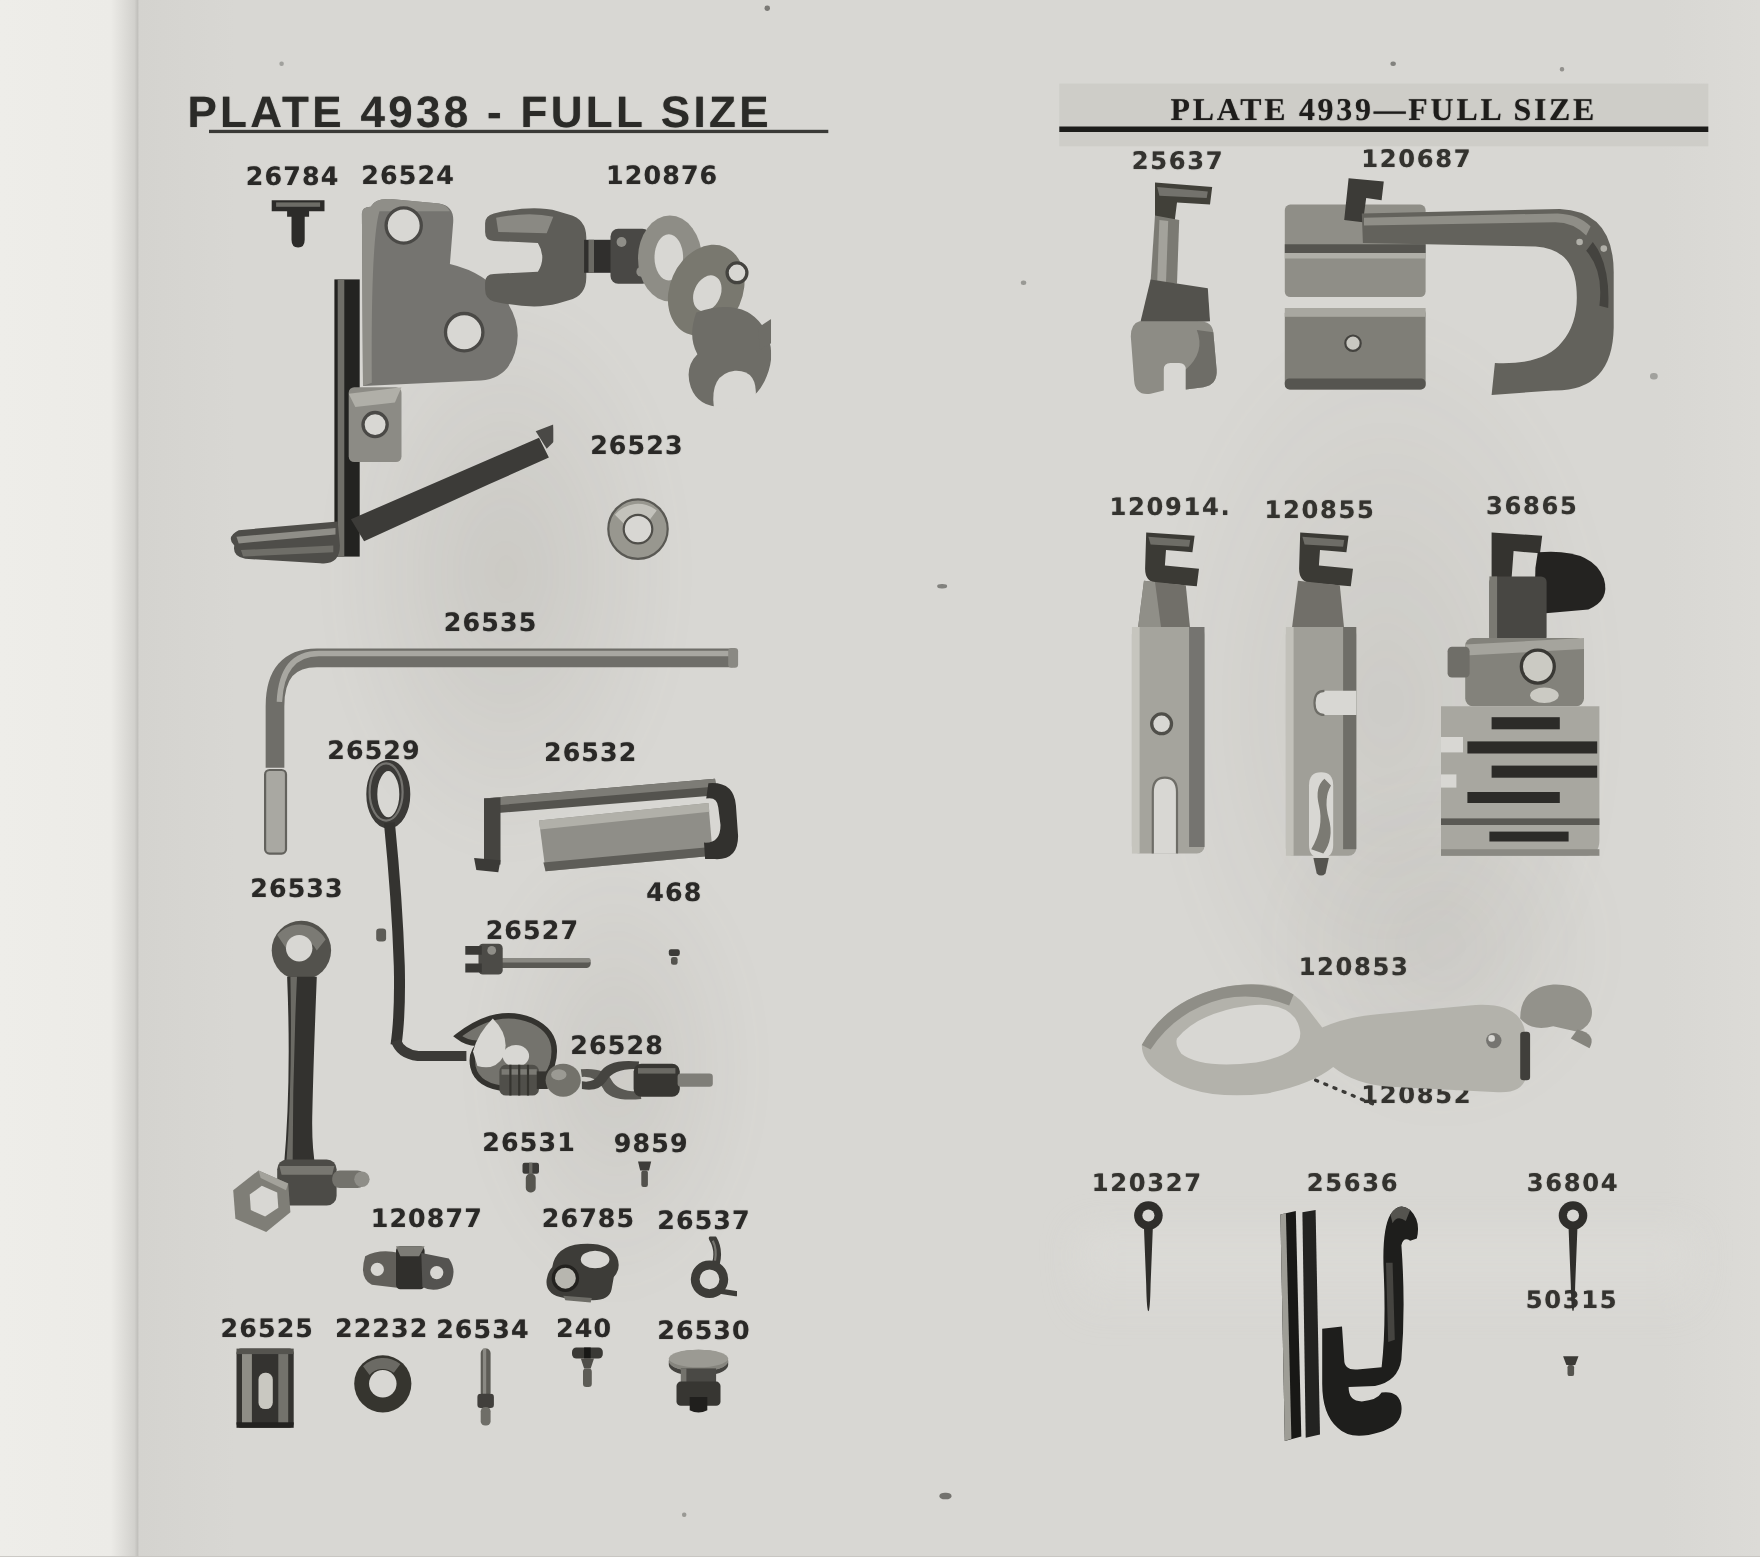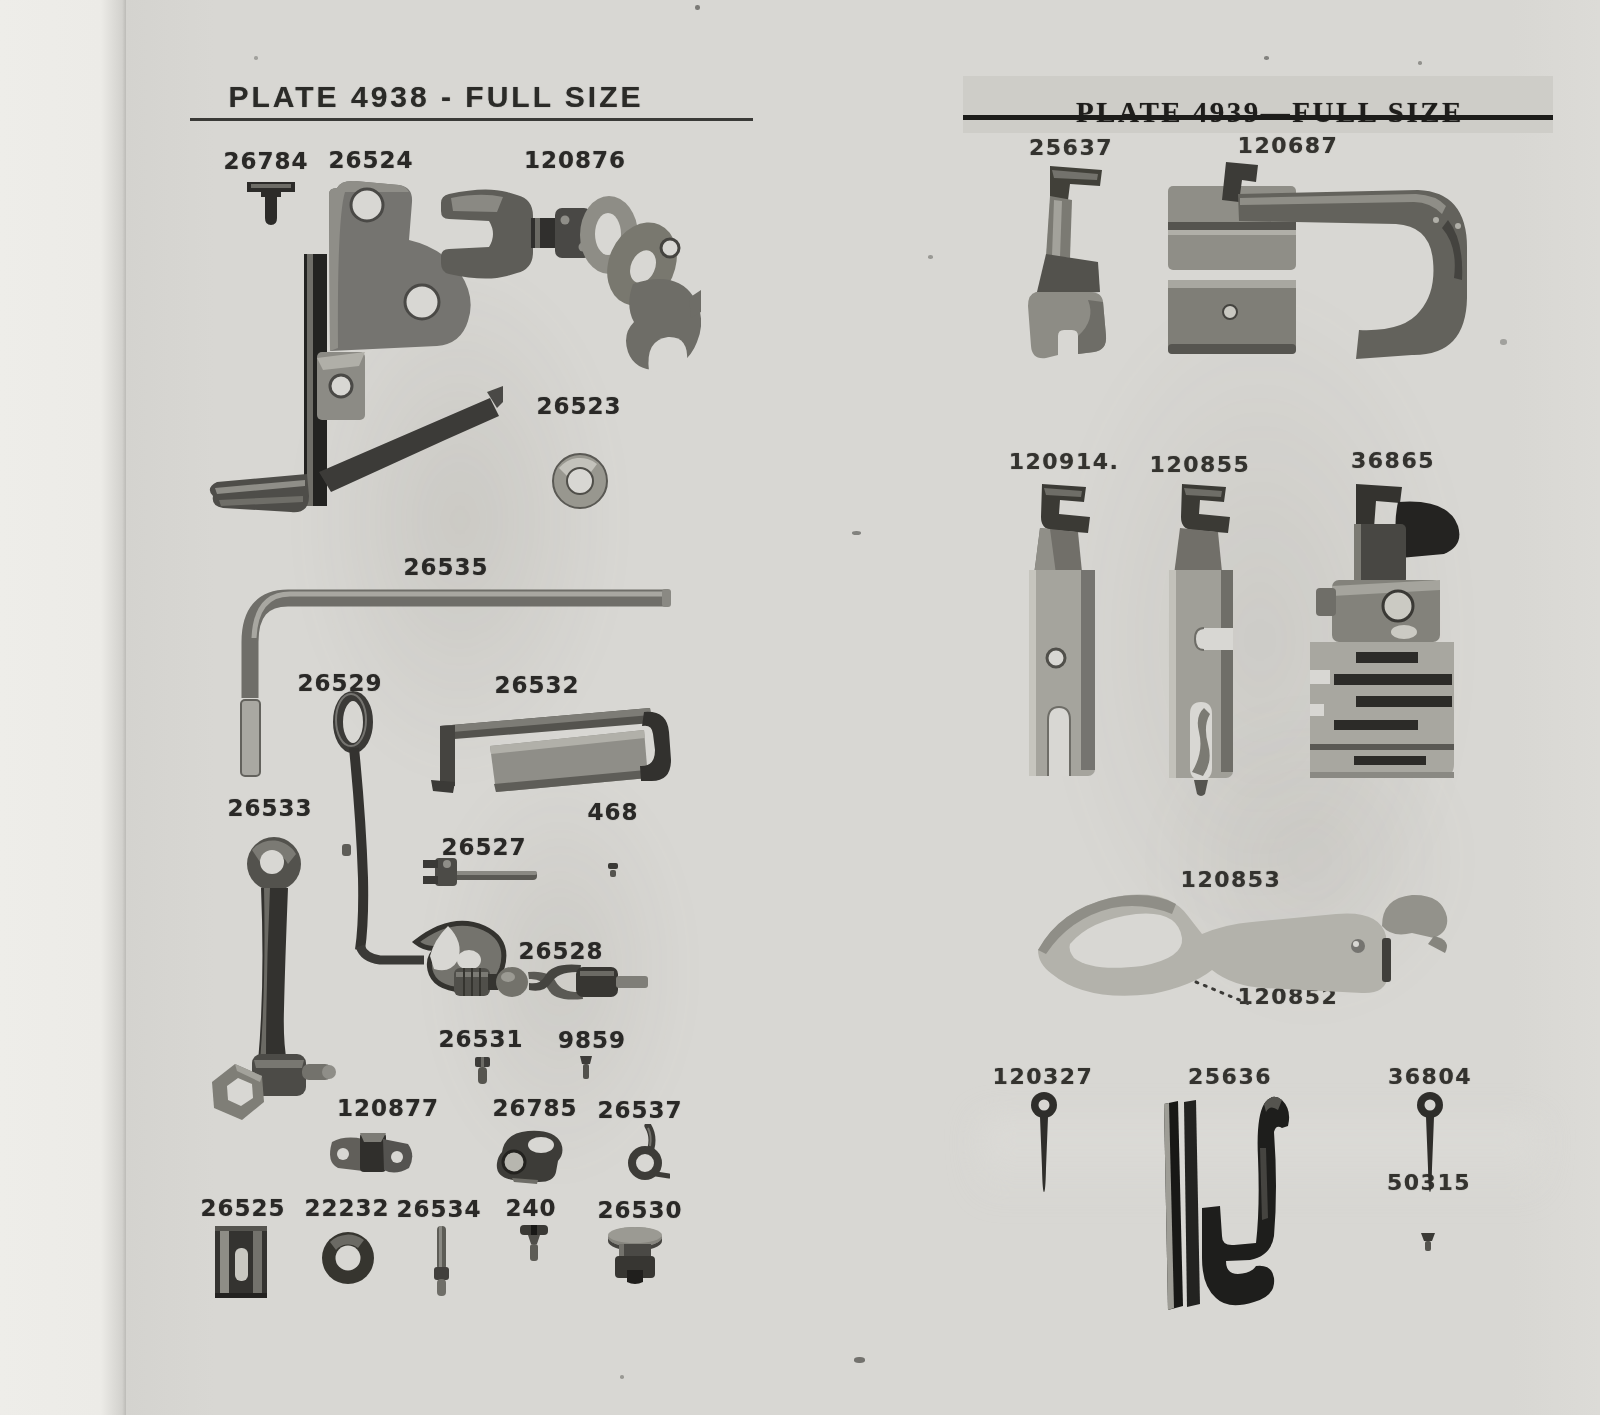--- a/index.html
+++ b/index.html
@@ -6,26 +6,26 @@
   .canvas{position:relative;width:1600px;height:1415px;overflow:hidden;
           background:#d8d7d3;font-family:"DejaVu Sans",sans-serif;}
   .margin-strip{position:absolute;left:0;top:0;width:126px;height:1415px;
           background:linear-gradient(90deg,#eeede9 0%,#ecebe7 80%,#d2d1cd 97%,#bcbbb7 100%);}
   .page-surface{position:absolute;left:126px;top:0;width:1474px;height:1415px;
           background:linear-gradient(90deg,#d4d3cf 0%,#d8d7d3 6%,#d8d7d3 94%,#dcdbd7 100%);}
   .ghost{position:absolute;border-radius:50%;filter:blur(16px);pointer-events:none;}
   .speck{position:absolute;background:#3d3c38;border-radius:45%;}
 
   .title-left{position:absolute;margin:0;transform:translateX(-50%);
-      font-family:"Liberation Sans",sans-serif;font-weight:700;font-size:30px;
+      font-family:"Liberation Sans",sans-serif;font-weight:700;font-size:40px;
       letter-spacing:3px;color:#2b2b28;white-space:nowrap;
       text-shadow:0 0 1px rgba(35,35,32,.5);}
   .title-rule{position:absolute;background:#3a3a37;height:3px;}
   .header-band{position:absolute;background:#cecdc8;}
-  .title-right{position:absolute;margin:12px;left:50%;top:8px;transform:translateX(-50%);
+  .title-right{position:absolute;margin:0;left:50%;top:8px;transform:translateX(-50%);
       font-family:"Liberation Serif",serif;font-weight:700;font-size:29px;
       letter-spacing:2.5px;color:#1e1d1b;white-space:nowrap;
       text-shadow:0 0 1px rgba(25,25,22,.55);}
   .band-rule{position:absolute;background:#1c1c1a;height:5px;}
 
   .plabel{position:absolute;transform:translateX(-50%);white-space:nowrap;
       font-family:"DejaVu Sans",sans-serif;font-weight:700;font-size:23px;
       color:#2a2927;letter-spacing:1px;text-shadow:0 0 1px rgba(40,40,36,.5);}
   .plabel.rp{font-size:22px;font-weight:600;color:#34332f;letter-spacing:1.5px;text-align:center;}
   .part{position:absolute;}
@@ -52,21 +52,21 @@
   <div class="speck" style="left:854px;top:1357px;width:11px;height:6px;opacity:.65;"></div>
   <div class="speck" style="left:620px;top:1375px;width:4px;height:4px;opacity:.4;"></div>
   <div class="speck" style="left:254px;top:56px;width:4px;height:4px;opacity:.35;"></div>
 
   <section>
     <h2 class="title-left" style="left:436px;top:80px;">PLATE 4938 - FULL SIZE</h2>
     <div class="title-rule" style="left:190px;top:118px;width:563px;"></div>
 
     <span class="plabel" style="left:266px;top:148px;">26784</span>
     <span class="plabel" style="left:371px;top:147px;">26524</span>
-    <span class="plabel" style="left:575px;top:147px;">120876</span>
+    <span class="plabel" style="left:602px;top:147px;">120876</span>
     <span class="plabel" style="left:579px;top:393px;">26523</span>
     <span class="plabel" style="left:446px;top:554px;">26535</span>
     <span class="plabel" style="left:340px;top:670px;">26529</span>
     <span class="plabel" style="left:537px;top:672px;">26532</span>
     <span class="plabel" style="left:270px;top:795px;">26533</span>
     <span class="plabel" style="left:484px;top:834px;">26527</span>
     <span class="plabel" style="left:613px;top:799px;">468</span>
     <span class="plabel" style="left:561px;top:938px;">26528</span>
     <span class="plabel" style="left:481px;top:1026px;">26531</span>
     <span class="plabel" style="left:592px;top:1027px;">9859</span>

